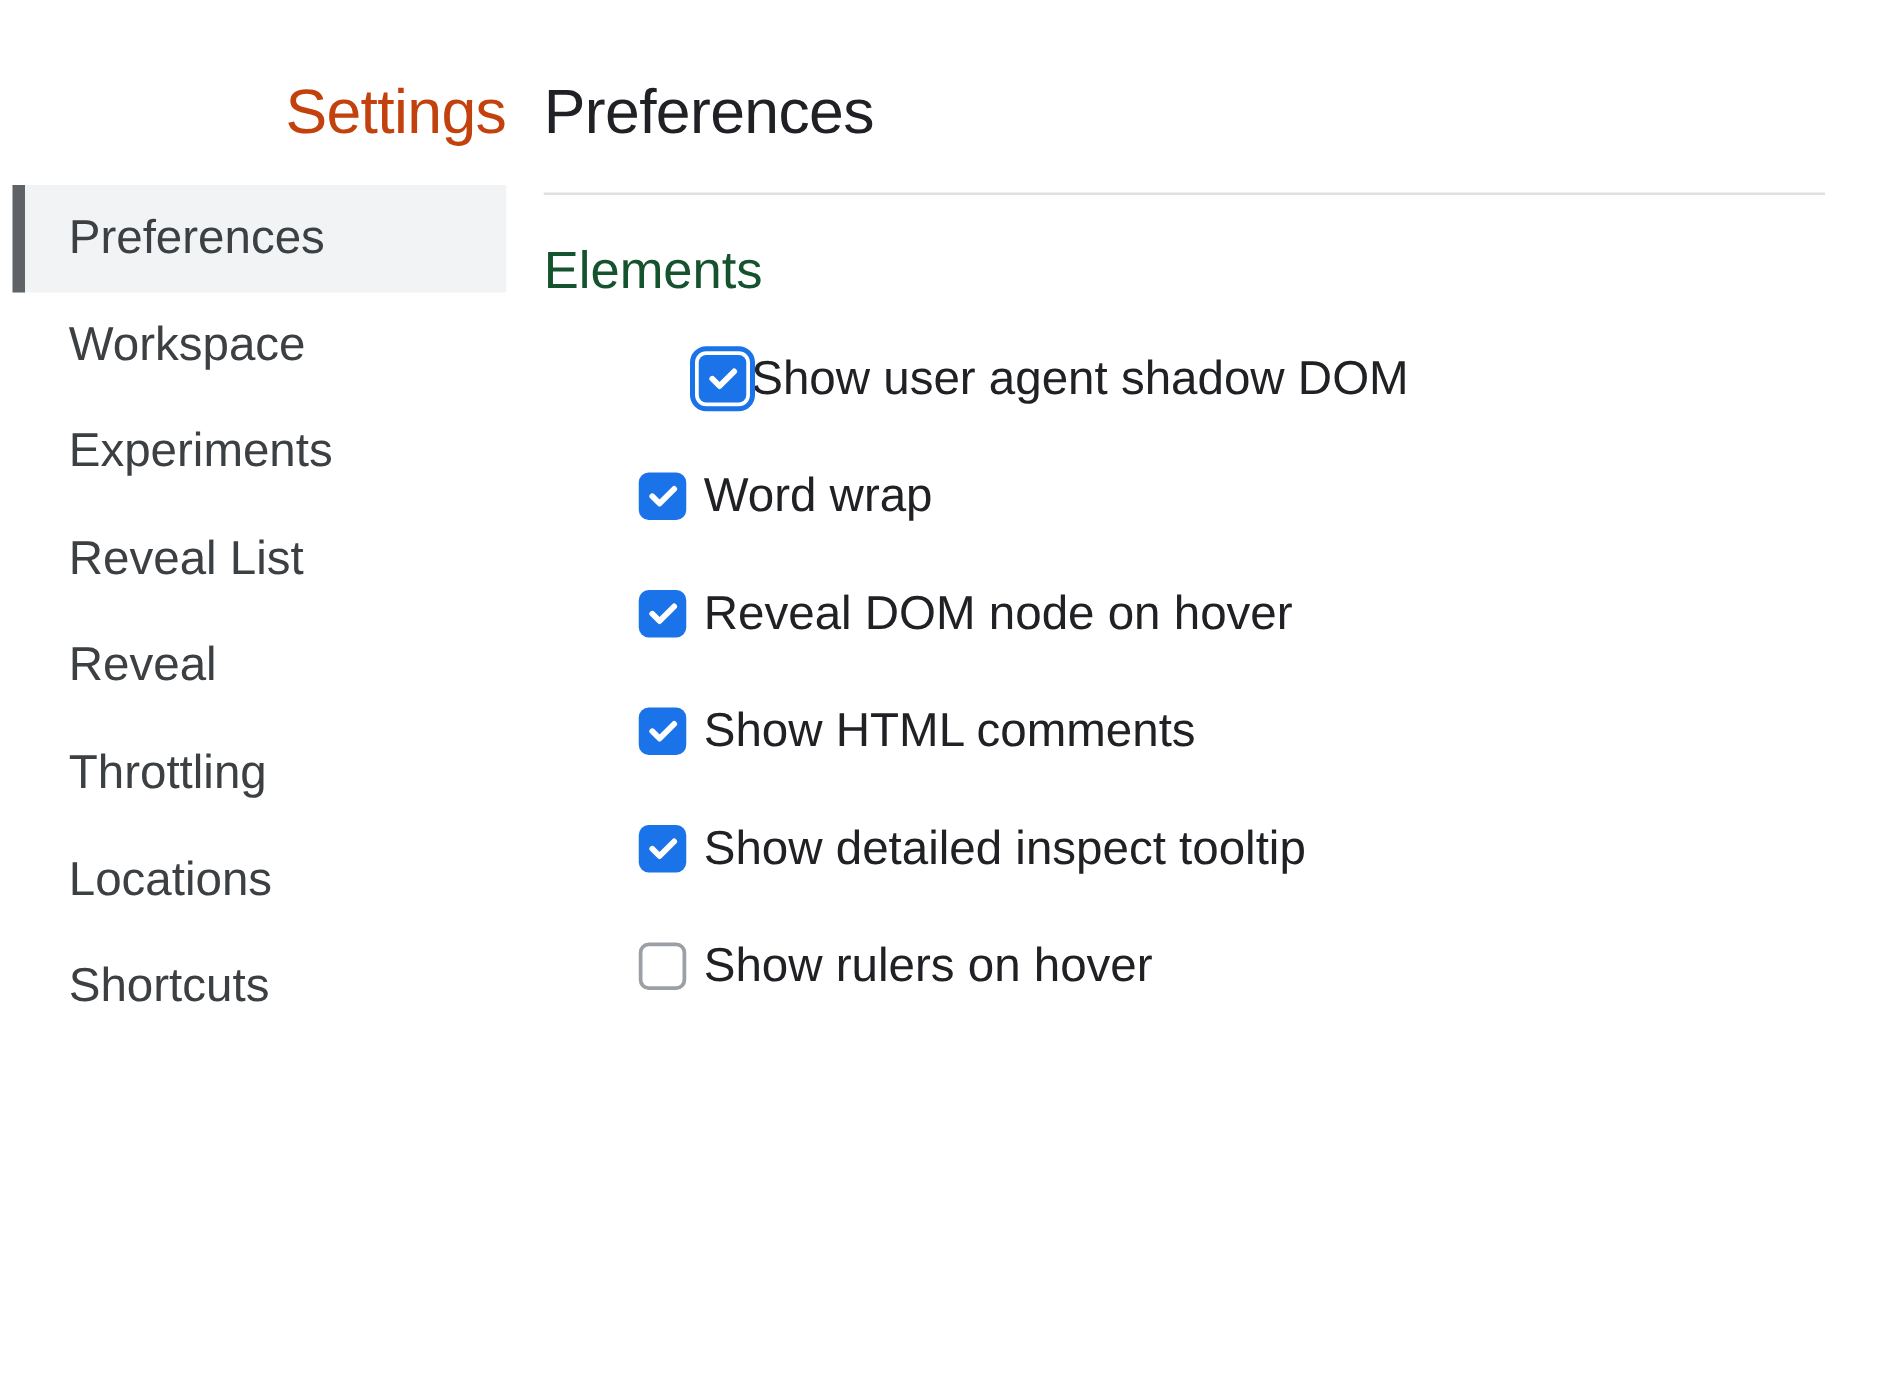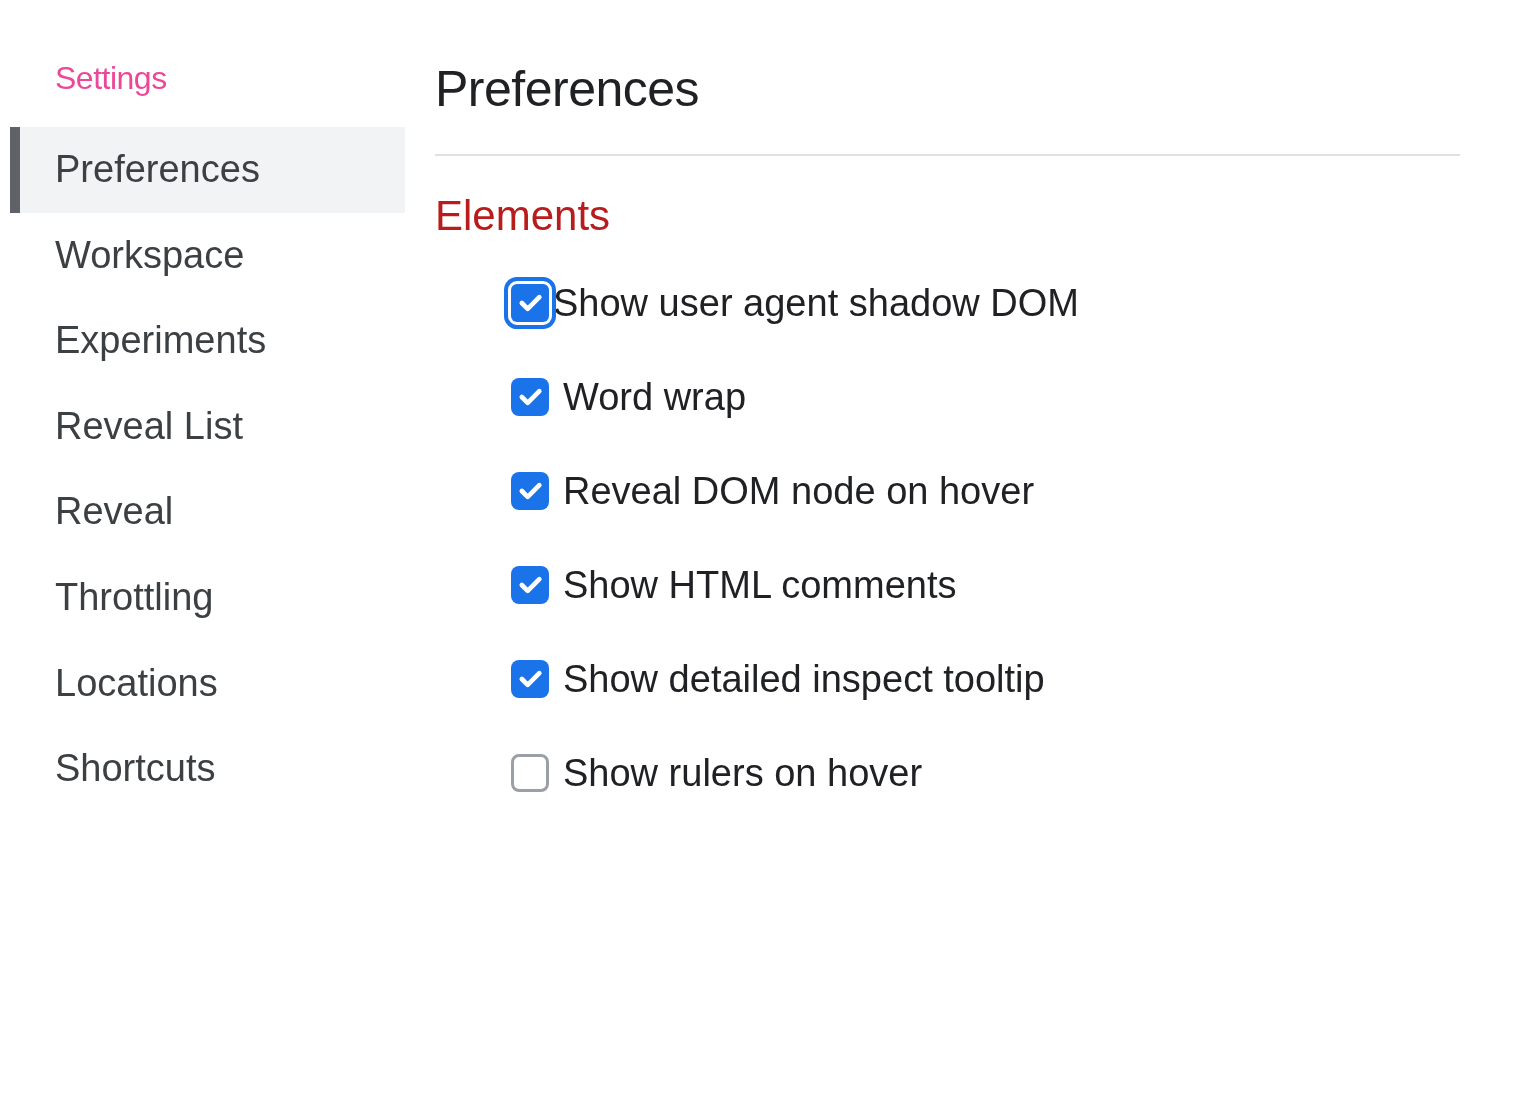--- a/index.html
+++ b/index.html
@@ -18,26 +18,27 @@
       padding-top: 60px;
     }
     
     .sidebar {
       width: 405px;
       flex-shrink: 0;
       padding-left: 10px;
     }
     
     .sidebar-title {
-      font-size: 32px;
+      font-size: 50px;
       font-weight: 400;
       letter-spacing: -0.5px;
       padding-left: 45px;
       padding-bottom: 30px;
-      color: #ec4899;
+      color: #c2410c;
+      text-align: right;
     }
     
     .sidebar-item {
       font-size: 38px;
       font-weight: 400;
       color: #3c4043;
       padding: 20px 0 20px 45px;
       cursor: pointer;
       position: relative;
       line-height: 1.2;
@@ -73,21 +74,21 @@
     
     .divider {
       border: none;
       border-top: 2px solid #e0e0e0;
       margin-bottom: 36px;
     }
     
     .section-title {
       font-size: 42px;
       font-weight: 400;
-      color: #b91c1c;
+      color: #14532d;
       margin-bottom: 44px;
     }
     
     .options {
       padding-left: 76px;
     }
     
     .option-row {
       display: flex;
       align-items: center;
@@ -137,20 +138,21 @@
     
     .option-label {
       font-size: 38px;
       font-weight: 400;
       color: #202124;
       line-height: 1;
     }
     
     .tight-gap {
       gap: 4px;
+      margin-left: 48px;
     }
   </style>
 </head>
 <body>
 
 <div class="sidebar">
   <h1 class="sidebar-title">Settings</h1>
 
   <div class="sidebar-item active">
     <span>Preferences</span>

